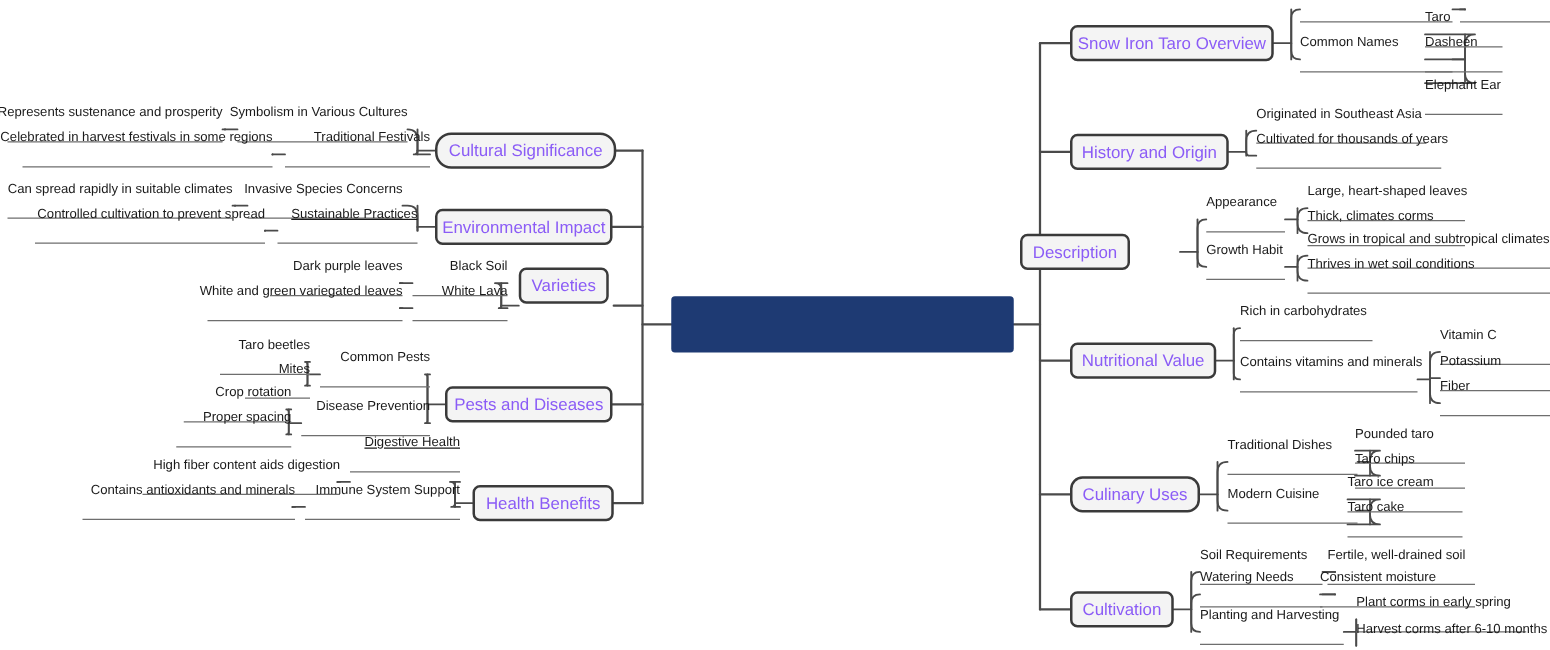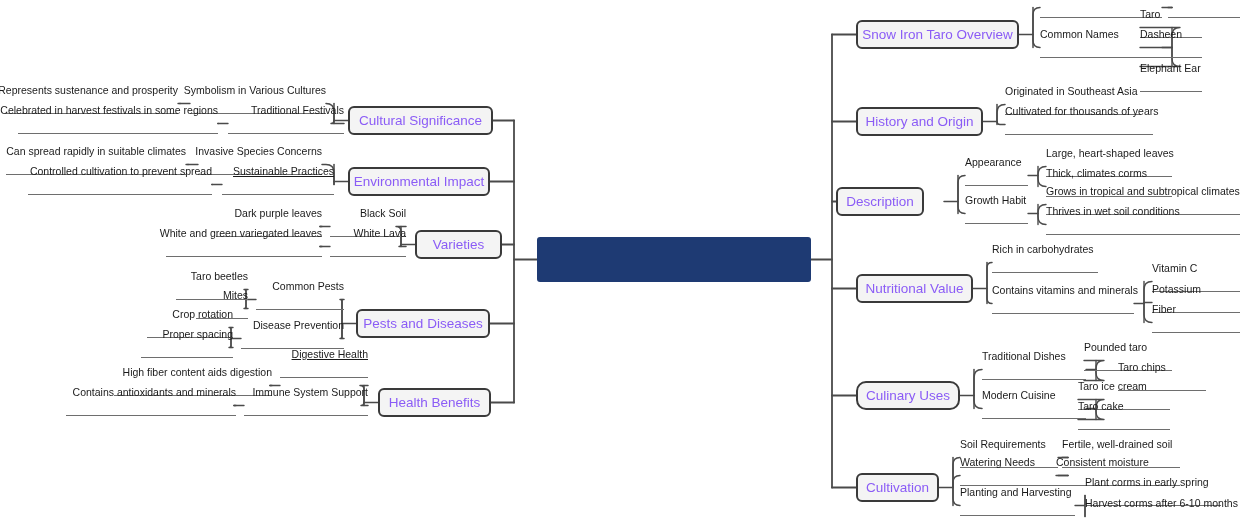--- a/index.html
+++ b/index.html
@@ -188,59 +188,59 @@
       <div class="branch-node" style="left: 856px; top: 20px; width: 163px; height: 29px;">Snow Iron Taro Overview</div>
       <div class="leaf l" style="left: 1040px; top: 0px; width: 122px; height: 15px;">Scientific Name</div>
       <div class="leaf l" style="left: 1168px; top: 0px; width: 72px; height: 15px;">Colocasia esculenta</div>
       <div class="leaf l" style="left: 1040px; top: 40px; width: 122px; height: 15px;">Common Names</div>
       <div class="leaf l" style="left: 1140px; top: 20px; width: 62px; height: 15px;">Taro</div>
       <div class="leaf l" style="left: 1140px; top: 40px; width: 62px; height: 15px;">Dasheen</div>
       <div class="leaf l" style="left: 1140px; top: 46px; width: 62px; height: 15px; margin-top: 28px;">Elephant Ear</div>
       <div class="branch-node" style="left: 856px; top: 107px; width: 127px; height: 29px;">History and Origin</div>
       <div class="leaf l" style="left: 1005px; top: 97px; width: 136px; height: 15px;">Originated in Southeast Asia</div>
       <div class="leaf l" style="left: 1005px; top: 117px; width: 148px; height: 15px;">Cultivated for thousands of years</div>
-      <div class="branch-node" style="left: 836px; top: 187px; width: 88px; height: 29px;">Description</div>
+      <div class="branch-node" style="left: 816px; top: 187px; width: 88px; height: 29px;">Description</div>
       <div class="leaf l" style="left: 965px; top: 168px; width: 63px; height: 15px;">Appearance</div>
       <div class="leaf l" style="left: 1046px; top: 159px; width: 126px; height: 15px;">Large, heart-shaped leaves</div>
       <div class="leaf l" style="left: 1046px; top: 179px; width: 126px; height: 15px;">Thick, climates corms</div>
       <div class="leaf l" style="left: 965px; top: 206px; width: 63px; height: 15px;">Growth Habit</div>
       <div class="leaf l" style="left: 1046px; top: 197px; width: 200px; height: 15px;">Grows in tropical and subtropical climates</div>
       <div class="leaf l" style="left: 1046px; top: 217px; width: 200px; height: 15px;">Thrives in wet soil conditions</div>
       <div class="branch-node" style="left: 856px; top: 274px; width: 117px; height: 29px;">Nutritional Value</div>
       <div class="leaf l" style="left: 992px; top: 255px; width: 106px; height: 15px;">Rich in carbohydrates</div>
       <div class="leaf l" style="left: 992px; top: 296px; width: 142px; height: 15px;">Contains vitamins and minerals</div>
       <div class="leaf l" style="left: 1152px; top: 274px; width: 88px; height: 15px;">Vitamin C</div>
       <div class="leaf l" style="left: 1152px; top: 295px; width: 88px; height: 15px;">Potassium</div>
       <div class="leaf l" style="left: 1152px; top: 315px; width: 88px; height: 15px;">Fiber</div>
       <div class="branch-node" style="left: 856px; top: 381px; width: 104px; height: 29px; border-radius: 10px;">Culinary Uses</div>
       <div class="leaf l" style="left: 982px; top: 362px; width: 104px; height: 15px;">Traditional Dishes</div>
       <div class="leaf l" style="left: 1084px; top: 353px; width: 88px; height: 15px;">Pounded taro</div>
-      <div class="leaf l" style="left: 1118px; top: 373px; width: 88px; height: 15px;">Taro chips</div>
+      <div class="leaf l" style="left: 1084px; top: 373px; width: 88px; height: 15px;">Taro chips</div>
       <div class="leaf l" style="left: 982px; top: 401px; width: 104px; height: 15px;">Modern Cuisine</div>
       <div class="leaf l" style="left: 1078px; top: 392px; width: 92px; height: 15px;">Taro ice cream</div>
       <div class="leaf l" style="left: 1078px; top: 412px; width: 92px; height: 15px;">Taro cake</div>
       <div class="branch-node" style="left: 856px; top: 473px; width: 83px; height: 29px;">Cultivation</div>
       <div class="leaf l" style="left: 960px; top: 450px; width: 98px; height: 15px;">Soil Requirements</div>
       <div class="leaf l" style="left: 1062px; top: 450px; width: 118px; height: 15px;">Fertile, well-drained soil</div>
       <div class="leaf l" style="left: 960px; top: 468px; width: 98px; height: 15px;">Watering Needs</div>
       <div class="leaf l" style="left: 1056px; top: 468px; width: 124px; height: 15px;">Consistent moisture</div>
       <div class="leaf l" style="left: 960px; top: 498px; width: 115px; height: 15px;">Planting and Harvesting</div>
       <div class="leaf l" style="left: 1085px; top: 488px; width: 136px; height: 15px;">Plant corms in early spring</div>
       <div class="leaf l" style="left: 1085px; top: 509px; width: 155px; height: 15px;">Harvest corms after 6-10 months</div>
-      <div class="branch-node" style="left: 348px; top: 106px; width: 145px; height: 29px;">Cultural Significance</div>
+      <div class="branch-node" style="left: 348px; top: 106px; width: 145px; height: 29px; border-radius: 13px;">Cultural Significance</div>
       <div class="leaf r" style="left: 190px; top: 96px; width: 136px; height: 15px;">Symbolism in Various Cultures</div>
       <div class="leaf r" style="left: 6px; top: 96px; width: 172px; height: 15px;">Represents sustenance and prosperity</div>
       <div class="leaf r" style="left: 228px; top: 116px; width: 116px; height: 15px;">Traditional Festivals</div>
       <div class="leaf r" style="left: 18px; top: 116px; width: 200px; height: 15px;">Celebrated in harvest festivals in some regions</div>
       <div class="branch-node" style="left: 348px; top: 167px; width: 142px; height: 29px;">Environmental Impact</div>
       <div class="leaf r" style="left: 198px; top: 157px; width: 124px; height: 15px;">Invasive Species Concerns</div>
       <div class="leaf r" style="left: 6px; top: 157px; width: 180px; height: 15px;">Can spread rapidly in suitable climates</div>
       <div class="leaf r" style="left: 222px; top: 177px; width: 112px; height: 15px; text-decoration: underline;">Sustainable Practices</div>
       <div class="leaf r" style="left: 28px; top: 177px; width: 184px; height: 15px;">Controlled cultivation to prevent spread</div>
-      <div class="branch-node" style="left: 415px; top: 230px; width: 87px; height: 29px;">Varieties</div>
+      <div class="branch-node" style="left: 415px; top: 214px; width: 72px; height: 29px;">Varieties</div>
       <div class="leaf r" style="left: 330px; top: 219px; width: 76px; height: 15px;">Black Soil</div>
       <div class="leaf r" style="left: 216px; top: 219px; width: 106px; height: 15px;">Dark purple leaves</div>
       <div class="leaf r" style="left: 330px; top: 239px; width: 76px; height: 15px;">White Lava</div>
       <div class="leaf r" style="left: 166px; top: 239px; width: 156px; height: 15px;">White and green variegated leaves</div>
       <div class="branch-node" style="left: 356px; top: 309px; width: 134px; height: 29px;">Pests and Diseases</div>
       <div class="leaf r" style="left: 256px; top: 292px; width: 88px; height: 15px;">Common Pests</div>
       <div class="leaf r" style="left: 176px; top: 282px; width: 72px; height: 15px;">Taro beetles</div>
       <div class="leaf r" style="left: 196px; top: 301px; width: 52px; height: 15px;">Mites</div>
       <div class="leaf r" style="left: 241px; top: 331px; width: 103px; height: 15px;">Disease Prevention</div>
       <div class="leaf r" style="left: 147px; top: 320px; width: 86px; height: 15px;">Crop rotation</div>

